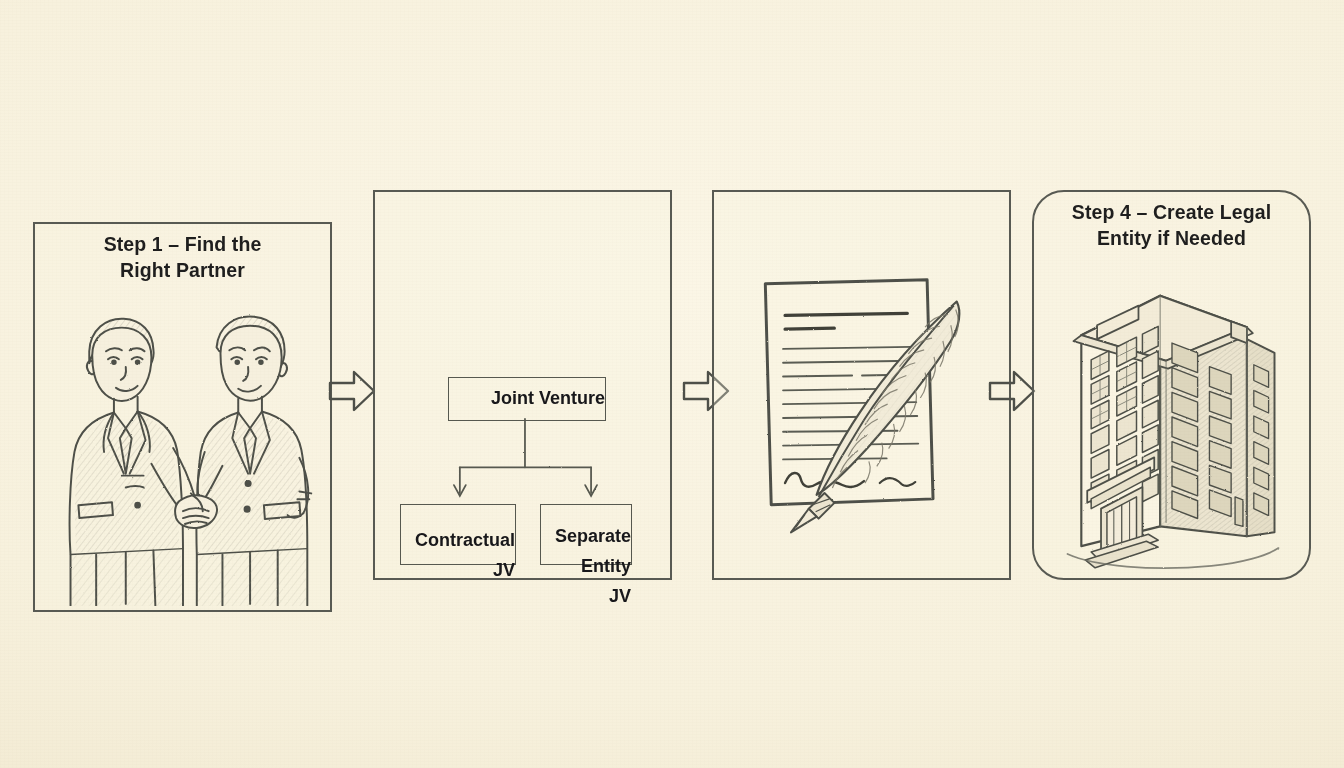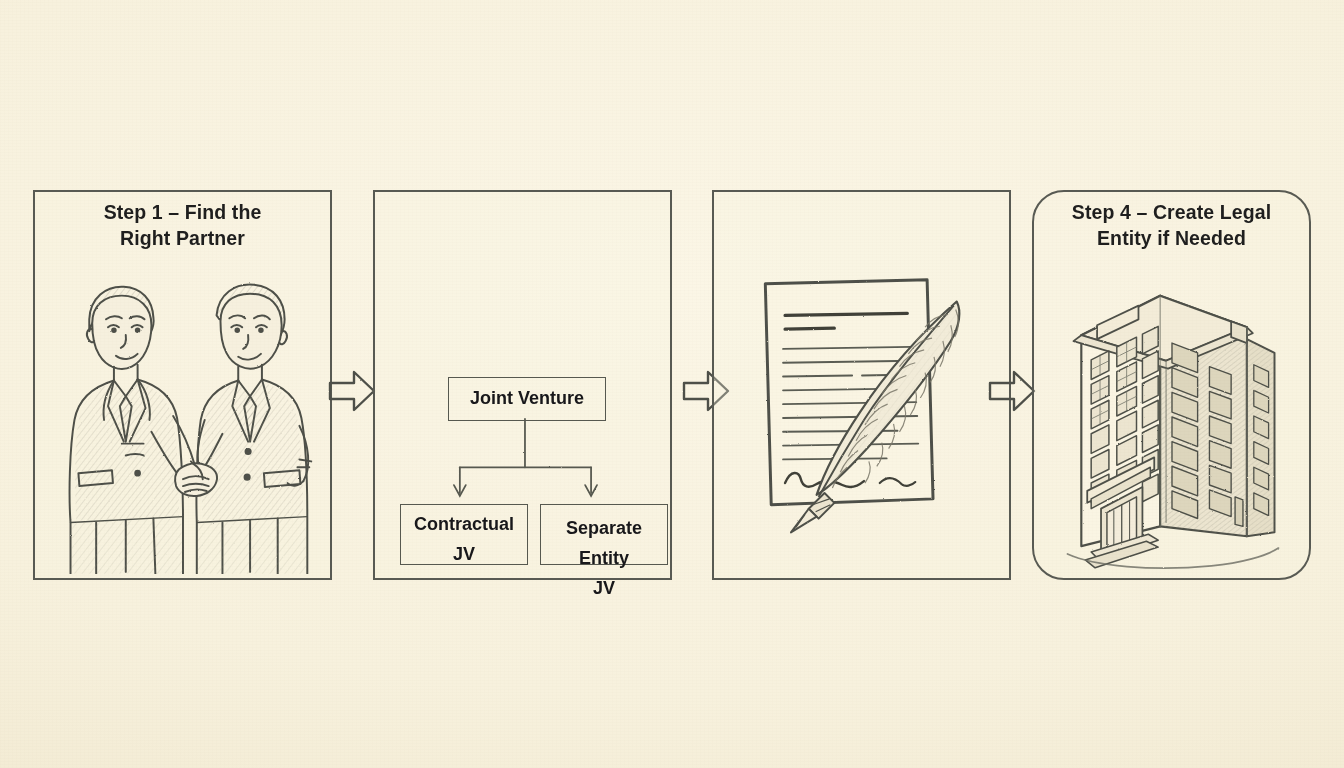--- a/index.html
+++ b/index.html
@@ -74,35 +74,35 @@
 
   
   .fc-box {
     position: absolute;
     border: 1.8px solid #56584f;
     box-sizing: border-box;
     color: #17171a;
     font-size: 18px;
     font-weight: 600;
     line-height: 30px;
-    text-align: center;
+    text-align: right;
     white-space: pre-line;
     display: block;
   }
   #fc-root {
     left: 73px;  top: 119px;  width: 158px; height: 44px;
     line-height: 41px;
   }
   #fc-left {
-    left: 25px;  top: 246px;  width: 128px; height: 61px;
-    padding-top: 4px;
+    left: 25px;  top: 246px;  width: 116px; height: 61px;
+    padding-top: 20px;
   }
   #fc-right {
-    left: 165px; top: 246px;  width: 128px; height: 61px;
-    padding-top: 8px;
+    left: 165px; top: 246px;  width: 92px; height: 61px;
+    padding-top: 16px;
     overflow: visible;
   }
   .fc-svg { position:absolute; left:0; top:0; width:100%; height:100%; overflow:visible; }
 
   .sketch { filter: url(#pencilRough); }
 </style>
 </head>
 <body>
 
 <div id="canvas">
@@ -122,21 +122,21 @@
       </pattern>
       <pattern id="hatchLight" width="6" height="6" patternUnits="userSpaceOnUse" patternTransform="rotate(38)">
         <line x1="0" y1="0" x2="0" y2="6" stroke="#9b9788" stroke-width="1" opacity=".32"></line>
       </pattern>
       <pattern id="hatchBld" width="4" height="4" patternUnits="userSpaceOnUse" patternTransform="rotate(52)">
         <line x1="0" y1="0" x2="0" y2="4" stroke="#8a8779" stroke-width="1" opacity=".40"></line>
       </pattern>
     </defs>
   </svg>
 
-  <div class="panel" style="left:33px; width:299px;">
+  <div class="panel" style="left:33px; width:299px;margin-top:32px;">
     <div class="panel-title">Step 1 – Find the
 Right Partner</div>
     <div class="art">
       <svg viewBox="0 0 299 320" preserveAspectRatio="xMidYMid meet" style="width:100%;height:100%">
         <g class="sketch" fill="none" stroke="#4e5048" stroke-width="2" stroke-linecap="round" stroke-linejoin="round">
 
           <path d="M55 62 C56 40 72 28 90 29 C108 30 119 42 120 60 C121 66 119 72 117 76
                    C114 66 108 58 98 55 C86 52 70 55 60 64 C57 67 56 70 55 74 Z" fill="url(#hatch)"></path>
 
           <path d="M58 66 C58 48 70 38 88 38 C106 38 118 50 118 68 C118 88 110 104 98 110

